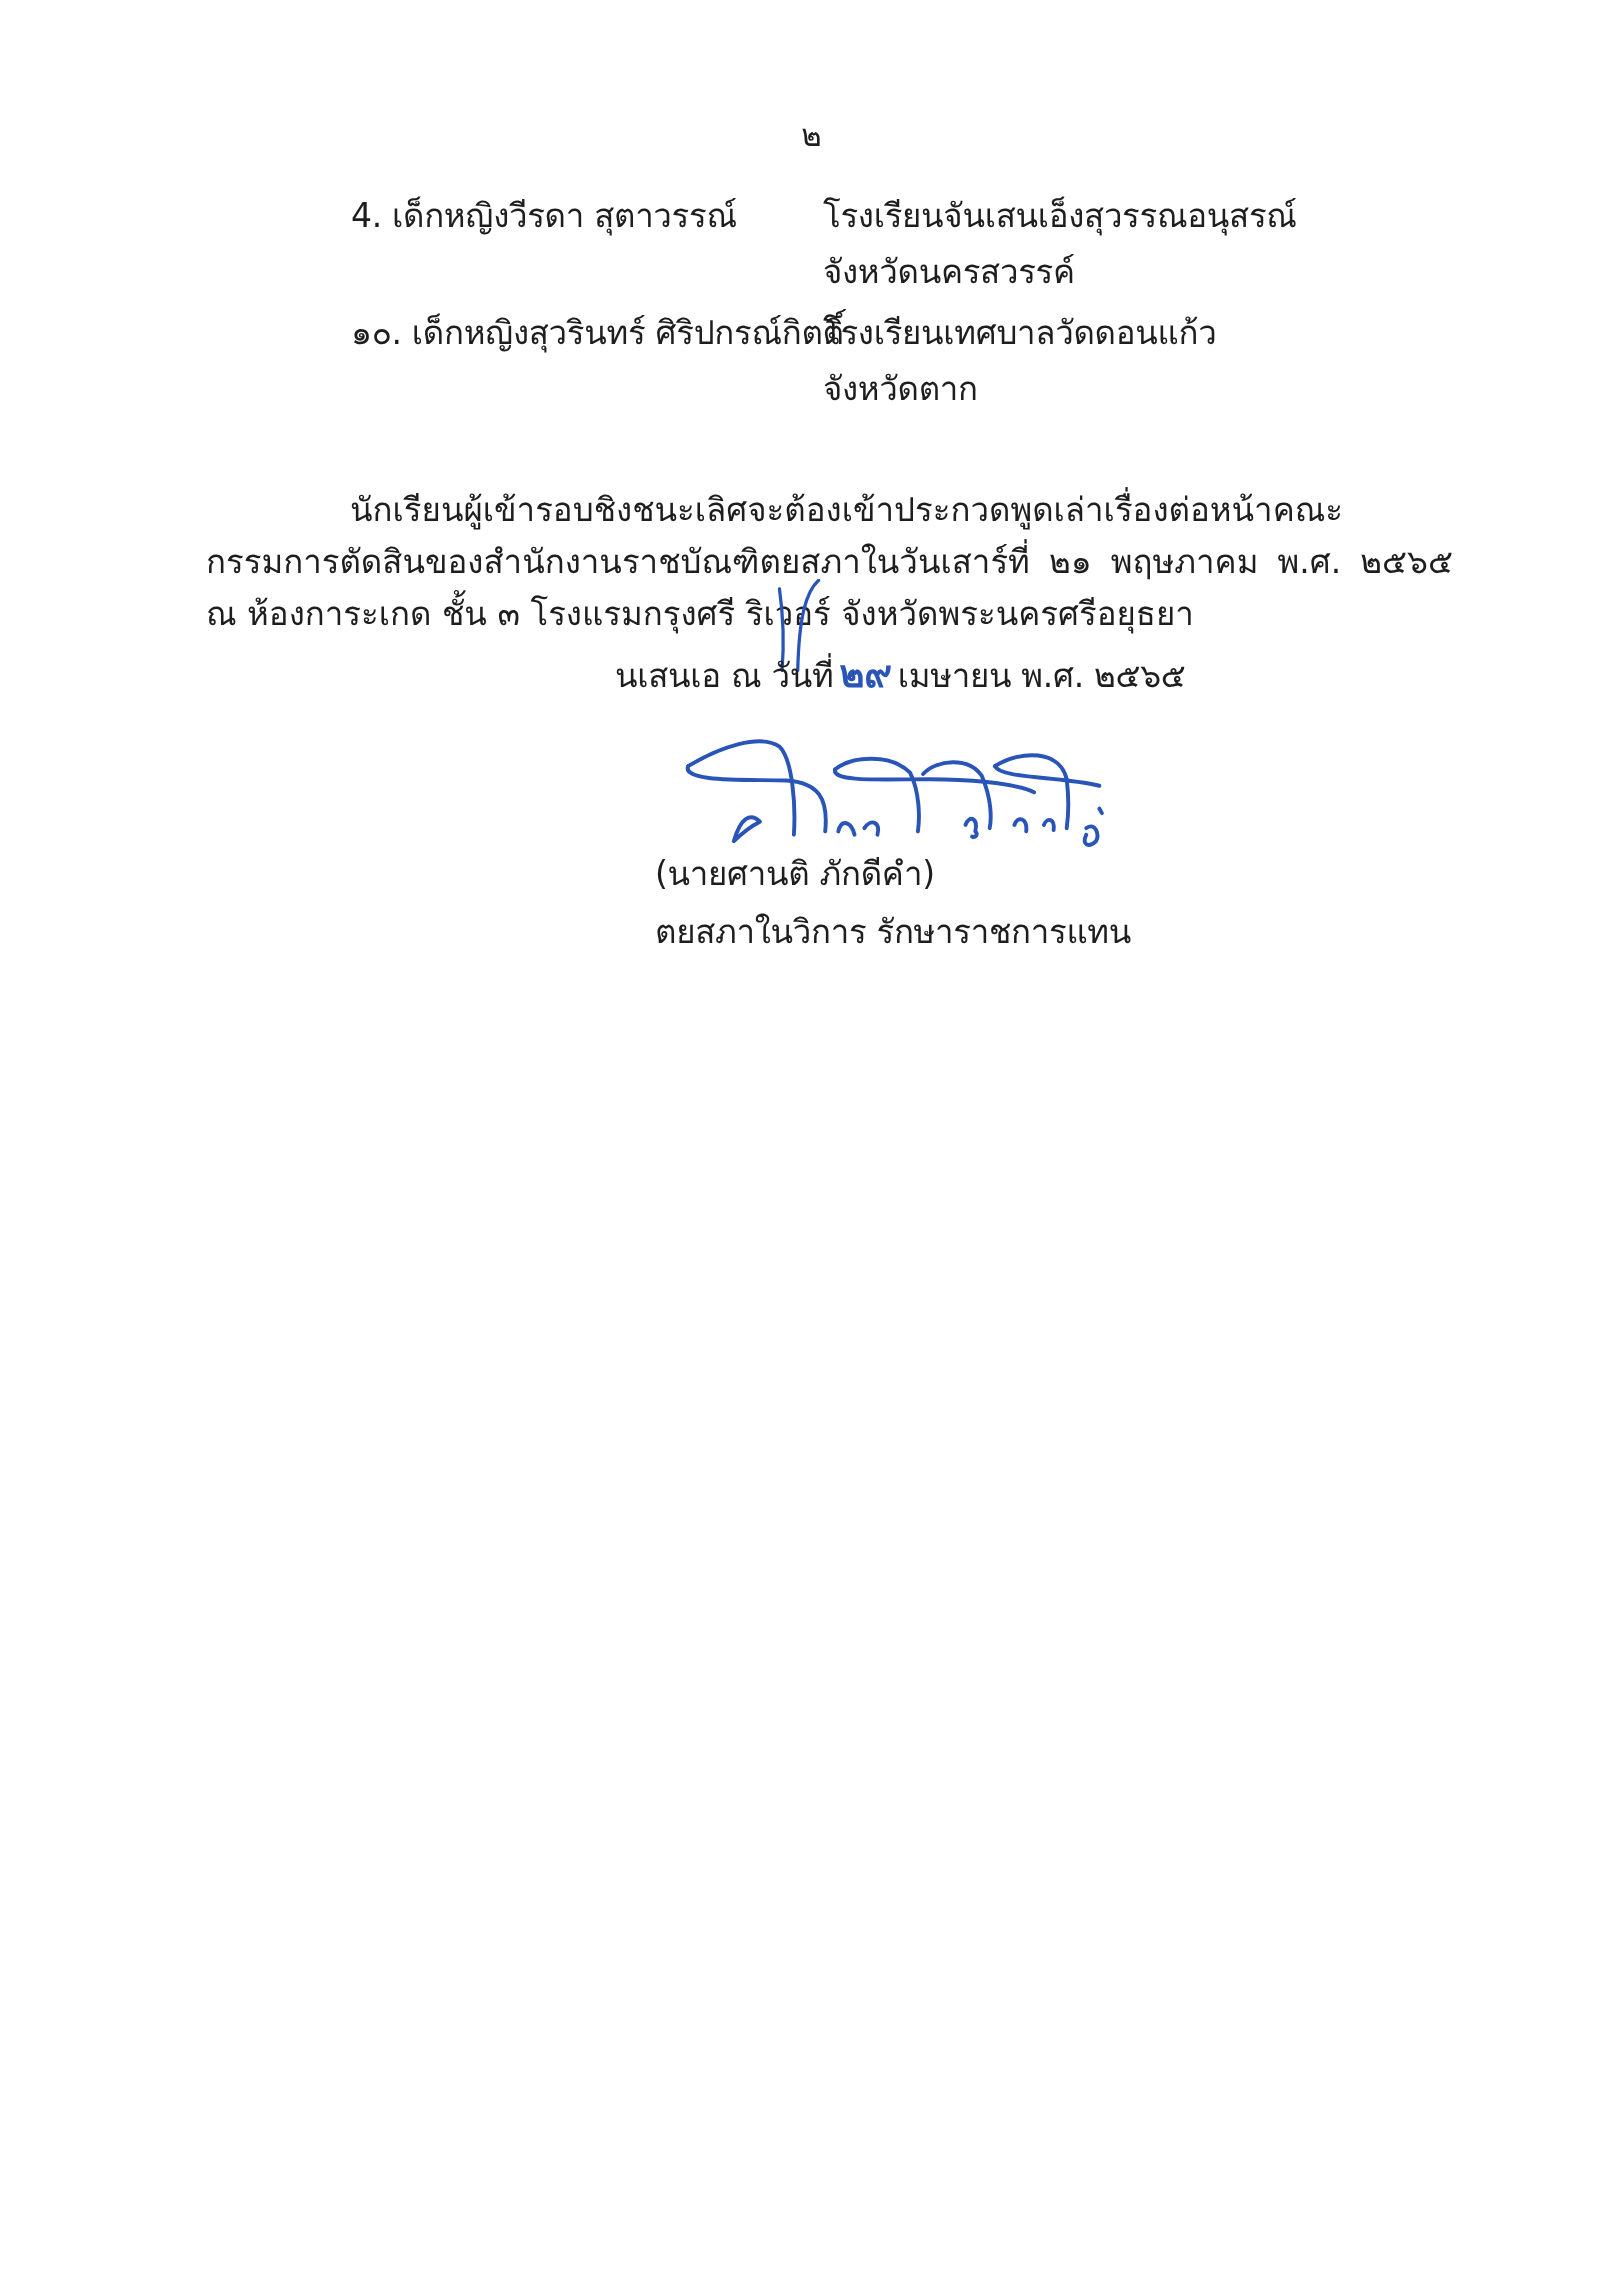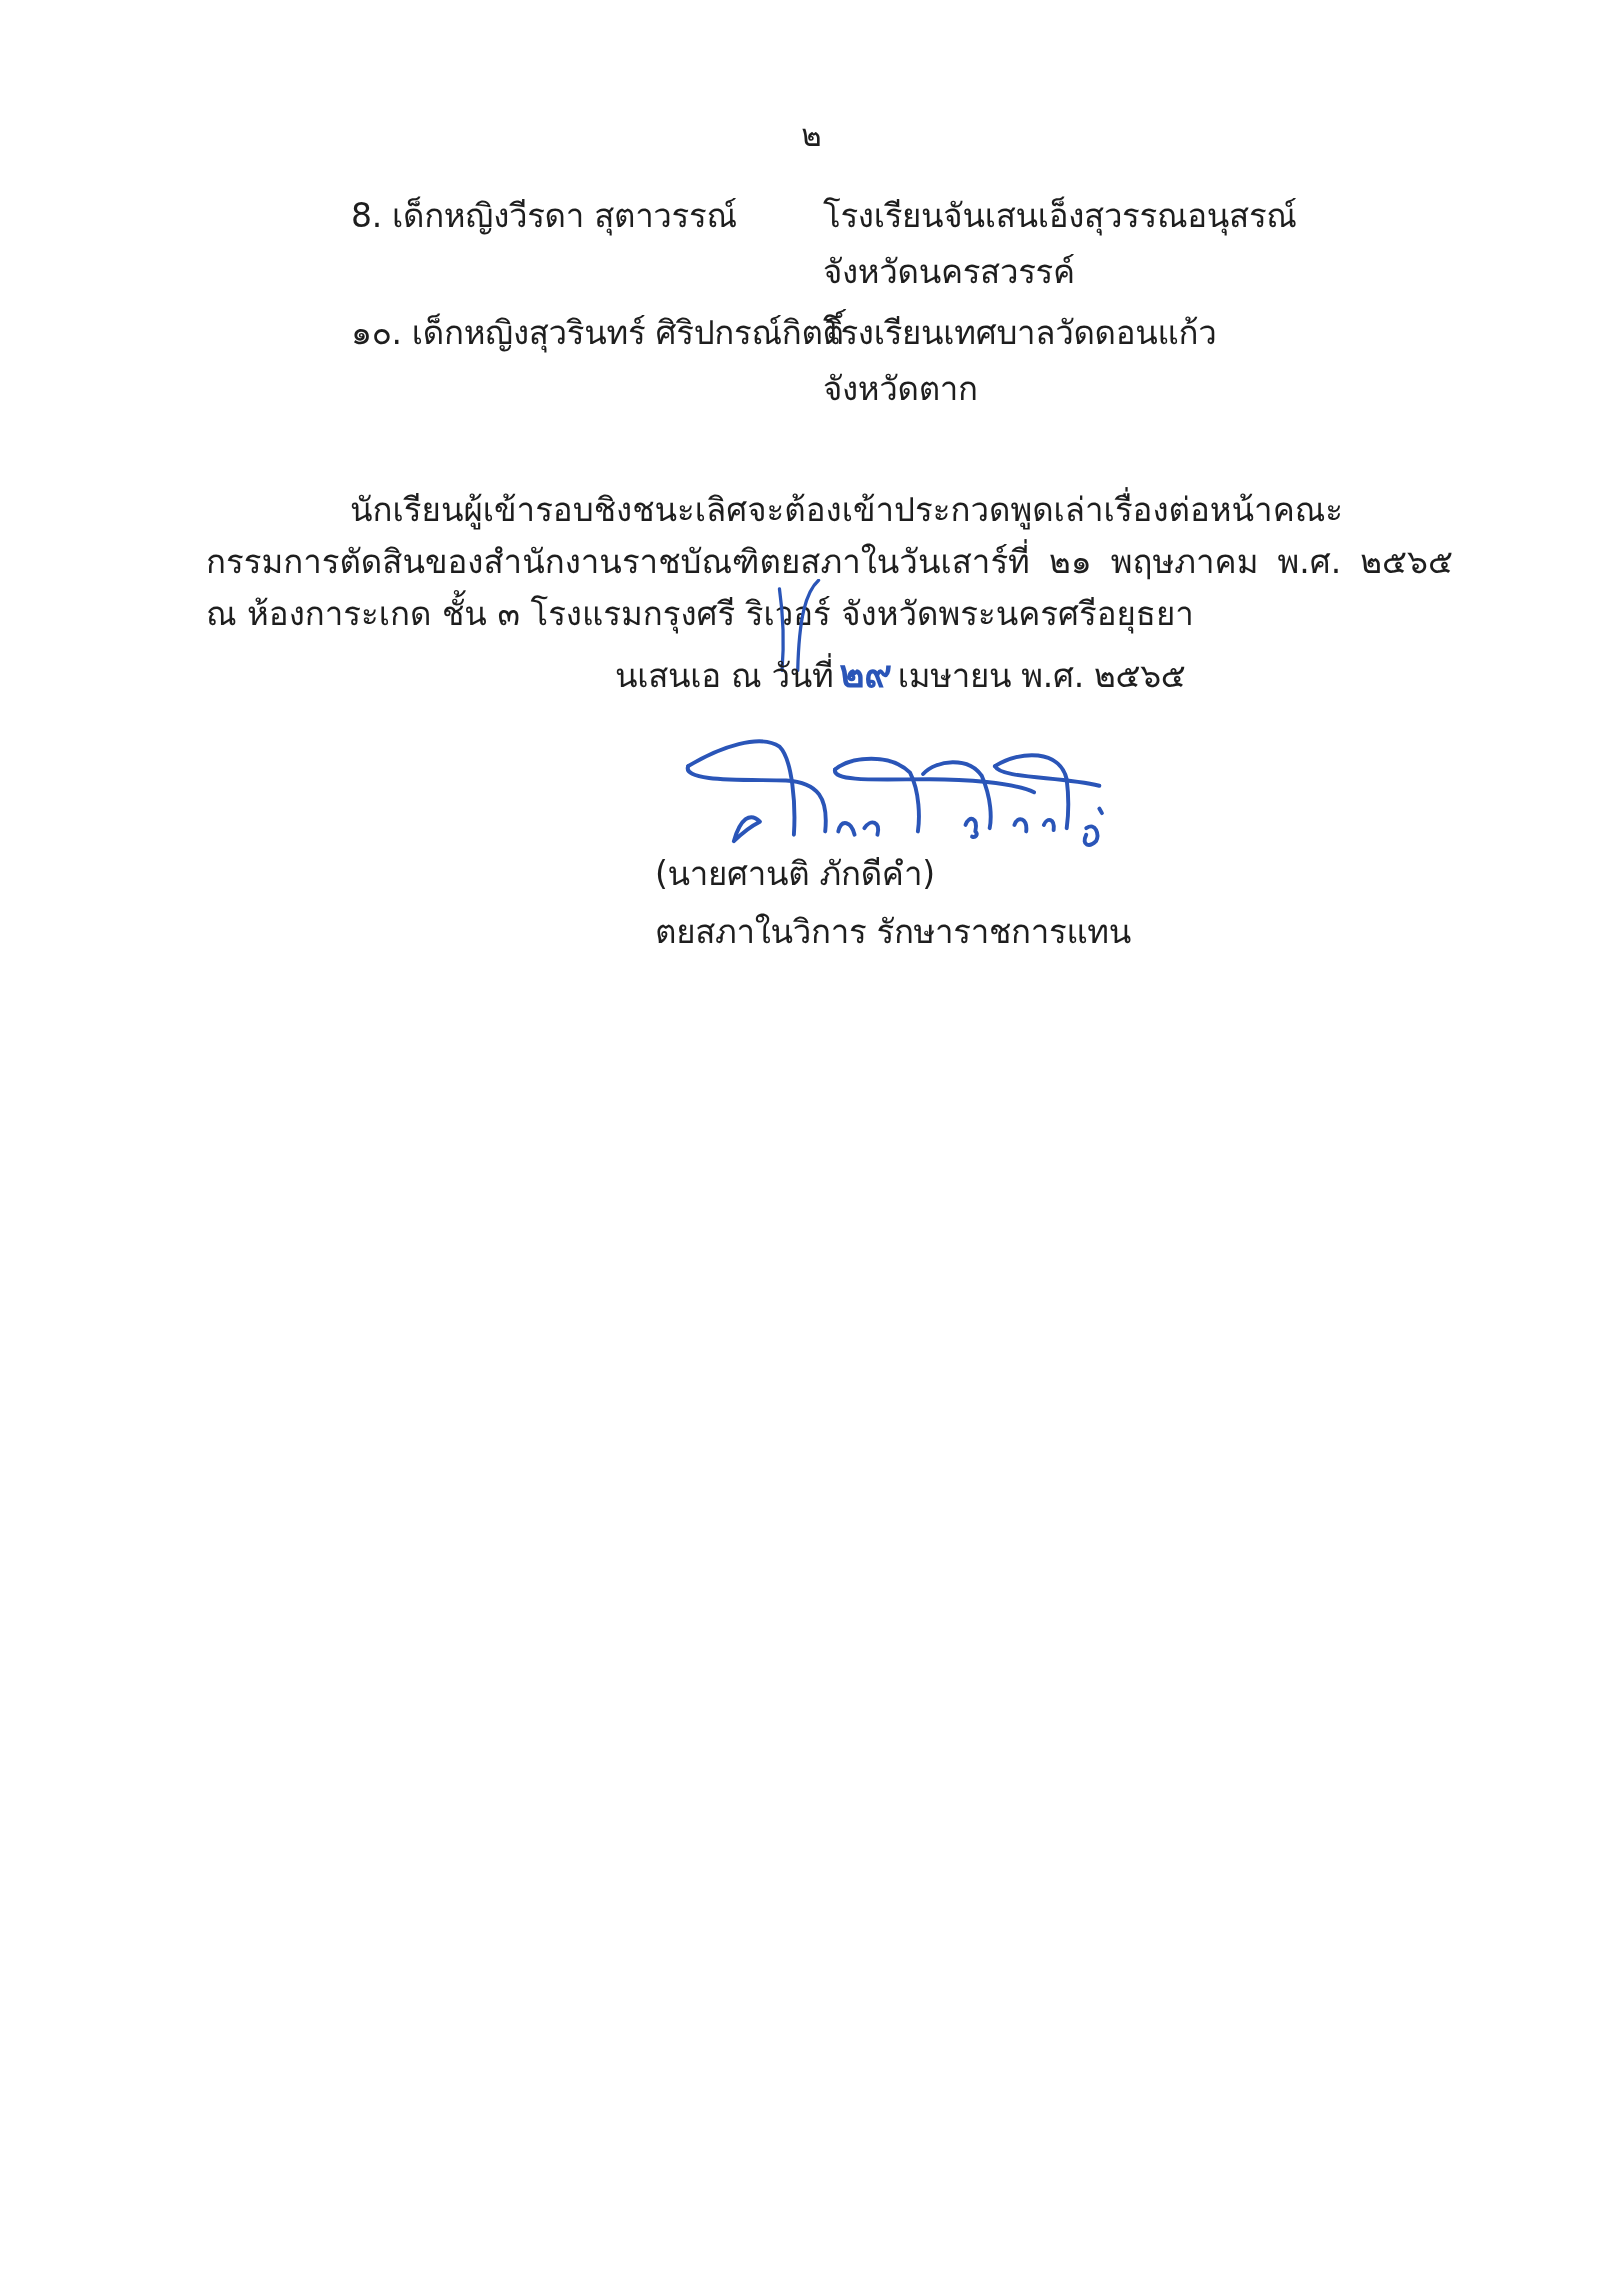--- a/index.html
+++ b/index.html
@@ -64,21 +64,21 @@
       left: 655px; width: 524px; text-align: left;
     }
   </style>
 </head>
 <body>
 
 <div class="page">
 
   <div class="abs page-number">๒</div>
 
-  <div class="abs txt list-name" style="top:196px;">8. เด็กหญิงวีรดา  สุตาวรรณ์</div>
+  <div class="abs txt list-name" style="top:196px;">4. เด็กหญิงวีรดา  สุตาวรรณ์</div>
   <div class="abs txt list-school" style="top:196px;">โรงเรียนจันเสนเอ็งสุวรรณอนุสรณ์</div>
   <div class="abs txt list-school" style="top:252px;">จังหวัดนครสวรรค์</div>
 
   <div class="abs txt list-name" style="top:313px;text-align:right;">๑๐. เด็กหญิงสุวรินทร์  ศิริปกรณ์กิตติ์</div>
   <div class="abs txt list-school" style="top:313px;">โรงเรียนเทศบาลวัดดอนแก้ว</div>
   <div class="abs txt list-school" style="top:369px;">จังหวัดตาก</div>
 
   <div class="abs paragraph"><span class="indent"></span><span>นักเรียนผู้เข้ารอบชิงชนะเลิศจะต้องเข้าประกวดพูดเล่าเรื่องต่อหน้าคณะกรรมการตัดสินของสำนักงานราชบัณฑิตยสภาในวันเสาร์ที่ ๒๑ พฤษภาคม พ.ศ. ๒๕๖๕ ณ ห้องการะเกด ชั้น ๓ โรงแรมกรุงศรี ริเวอร์ จังหวัดพระนครศรีอยุธยา</span></div>
 
   <svg class="date-day-stroke" viewBox="0 0 120 150">

